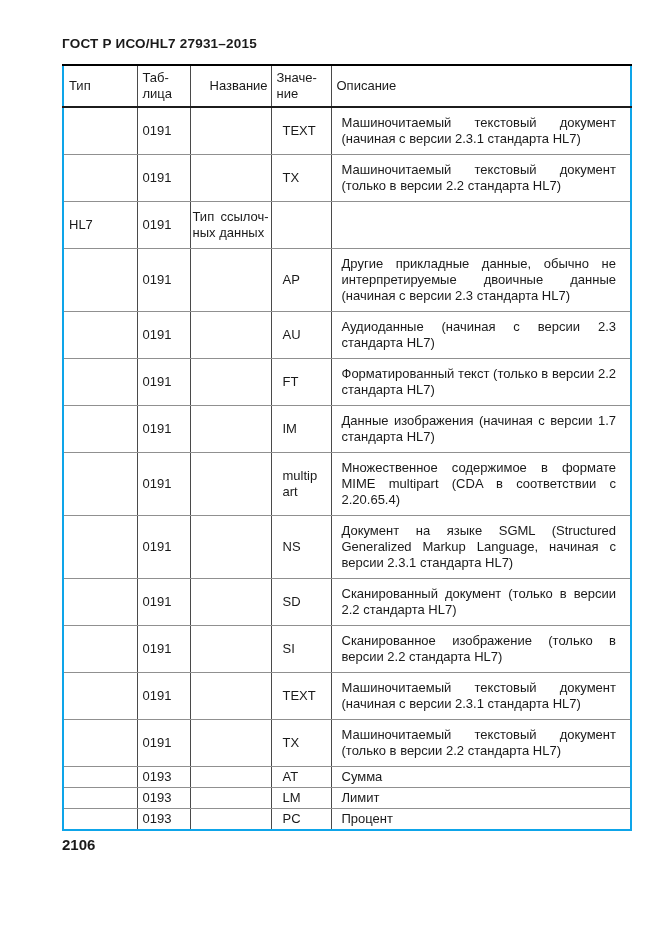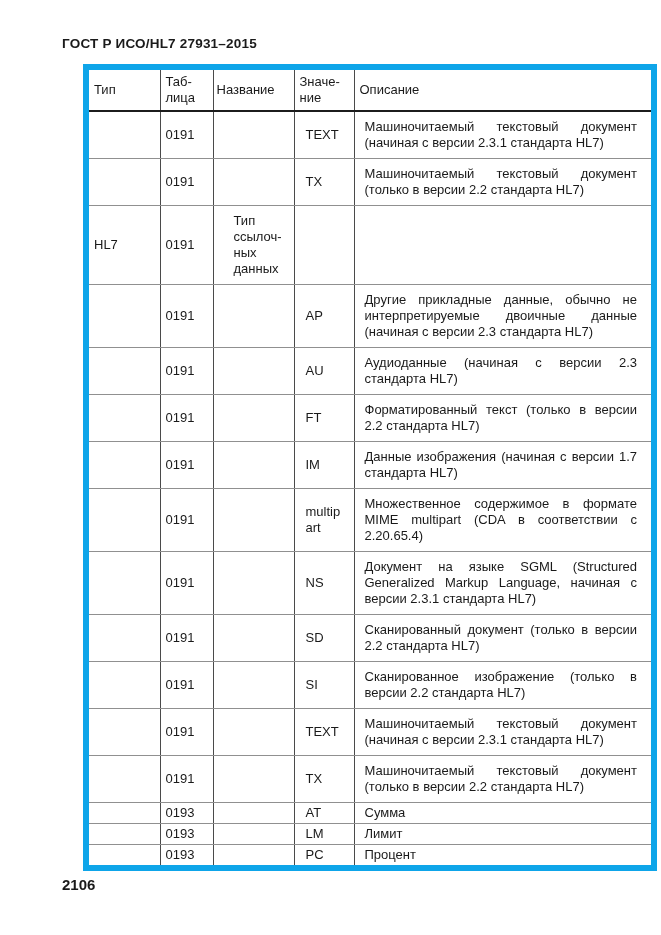--- a/index.html
+++ b/index.html
@@ -17,51 +17,50 @@
   .doc-header {
     font-size: 13.5px;
     font-weight: bold;
     letter-spacing: 0.2px;
     margin-bottom: 13px;
   }
   table.values {
     border-collapse: collapse;
     table-layout: fixed;
     width: 568px;
-    border: 6px solid #0ea5e9;
+    border: 2px solid #0ea5e9;
     font-size: 13px;
     line-height: 16px;
-    margin-left: 21px;
   }
   col.c-type  { width: 74px; }
   col.c-table { width: 53px; }
   col.c-name  { width: 81px; }
   col.c-value { width: 60px; }
   col.c-desc  { width: 300px; }
   th, td {
     vertical-align: middle;
     text-align: left;
     font-weight: normal;
     border-left: 1px solid #4a4a4a;
     border-right: 1px solid #4a4a4a;
   }
   thead th {
     padding: 4px 5px;
     border-bottom: 2px solid #1c1c1c;
     border-top: 2px solid #000;
   }
-  thead th.h-name { padding: 4px 3px; }
+  thead th.h-name { padding: 4px 19px; }
   thead th.h-value { padding: 4px 7px 4px 5px; }
   tbody td {
     border-top: 1px solid #909090;
     border-bottom: 1px solid #909090;
     padding: 7px 5px;
   }
   tbody td.cell-name {
-    padding: 7px 20px;
+    padding: 7px 2px;
     text-align: justify;
     text-align-last: left;
   }
   tbody td.cell-value {
     padding: 7px 7px 7px 11px;
     word-break: break-all;
   }
   tbody td.cell-desc {
     padding: 7px 14px 7px 10px;
     text-align: justify;

